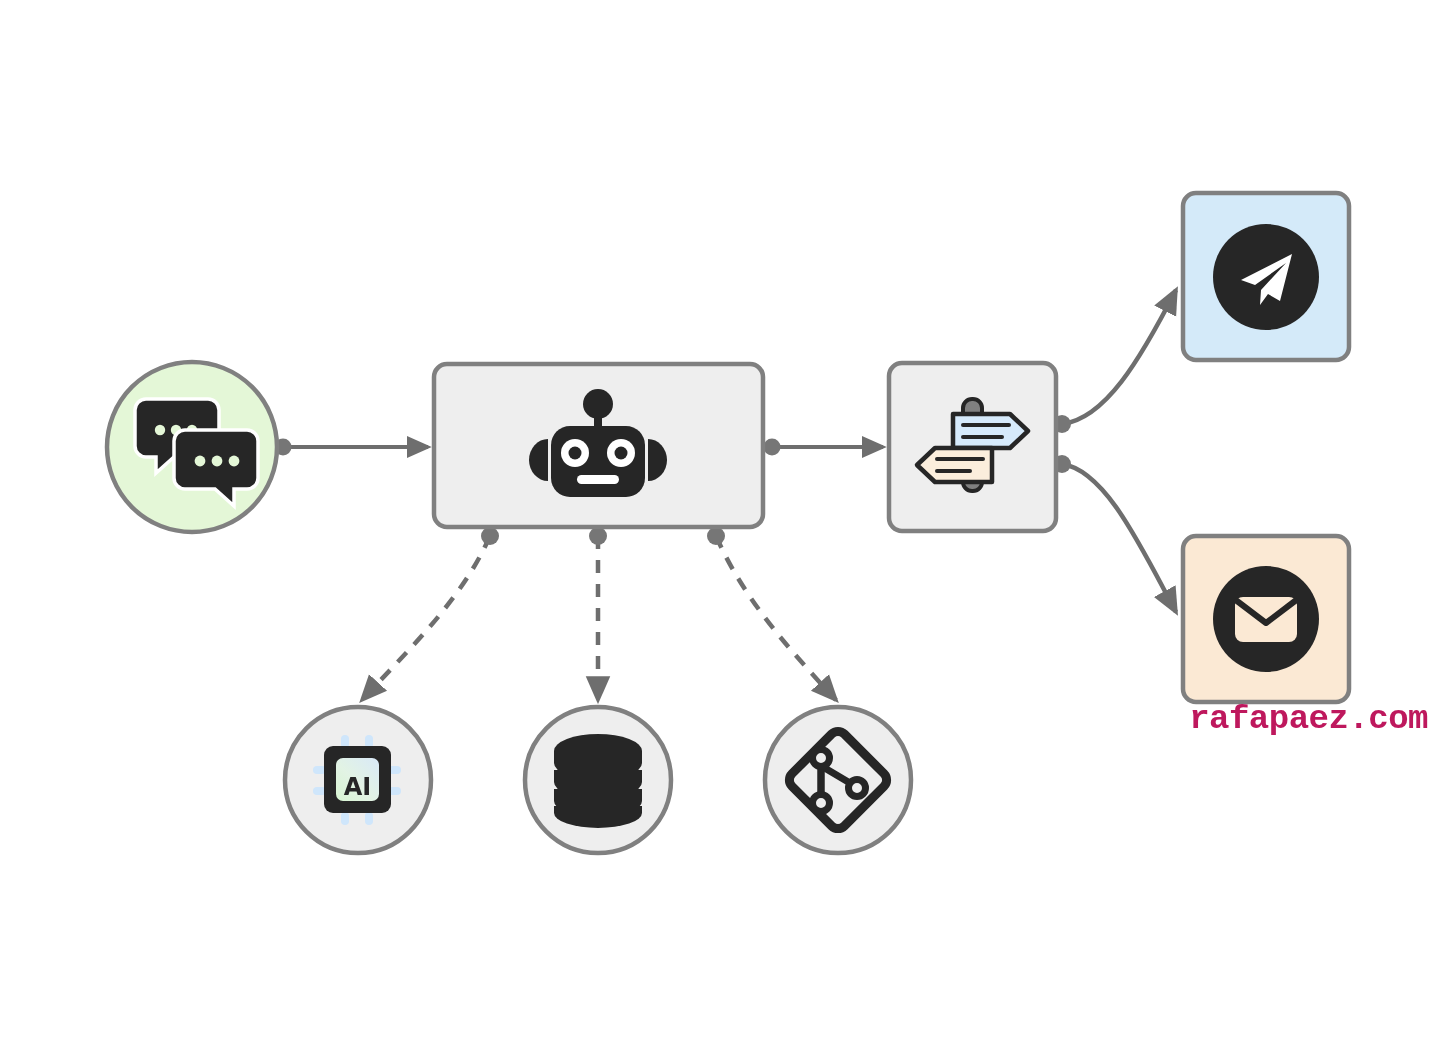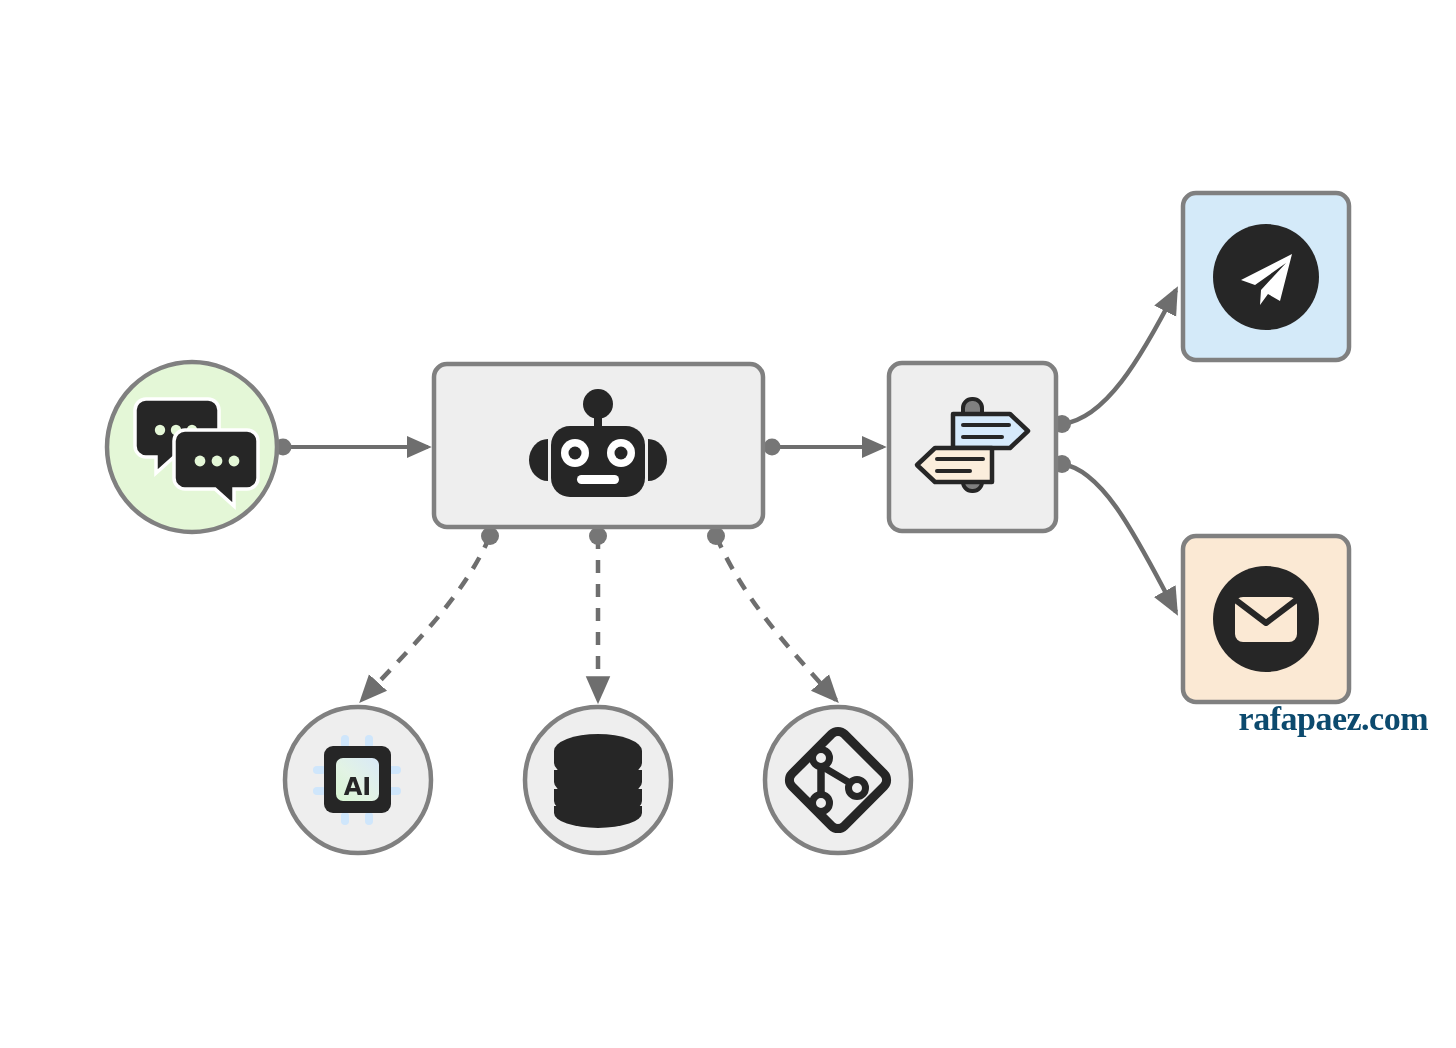--- a/index.html
+++ b/index.html
@@ -23,25 +23,25 @@
     position: absolute;
     top: 0;
     left: 0;
     width: 1456px;
     height: 1048px;
   }
   .wm {
     position: absolute;
     right: 28px;
     bottom: 18px;
-    font-family: Liberation Serif, serif;
+    font-family: Liberation Mono, monospace;
     font-size: 34px;
     font-weight: 700;
     letter-spacing: -0.5px;
-    color: #0c4a6e;
+    color: #be185d;
     user-select: none;
   }
 </style>
 </head>
 <body>
 
 <div id="canvas">
 
   <svg id="diagram-svg" viewBox="0 0 1456 1048" xmlns="http://www.w3.org/2000/svg">
     <defs>

